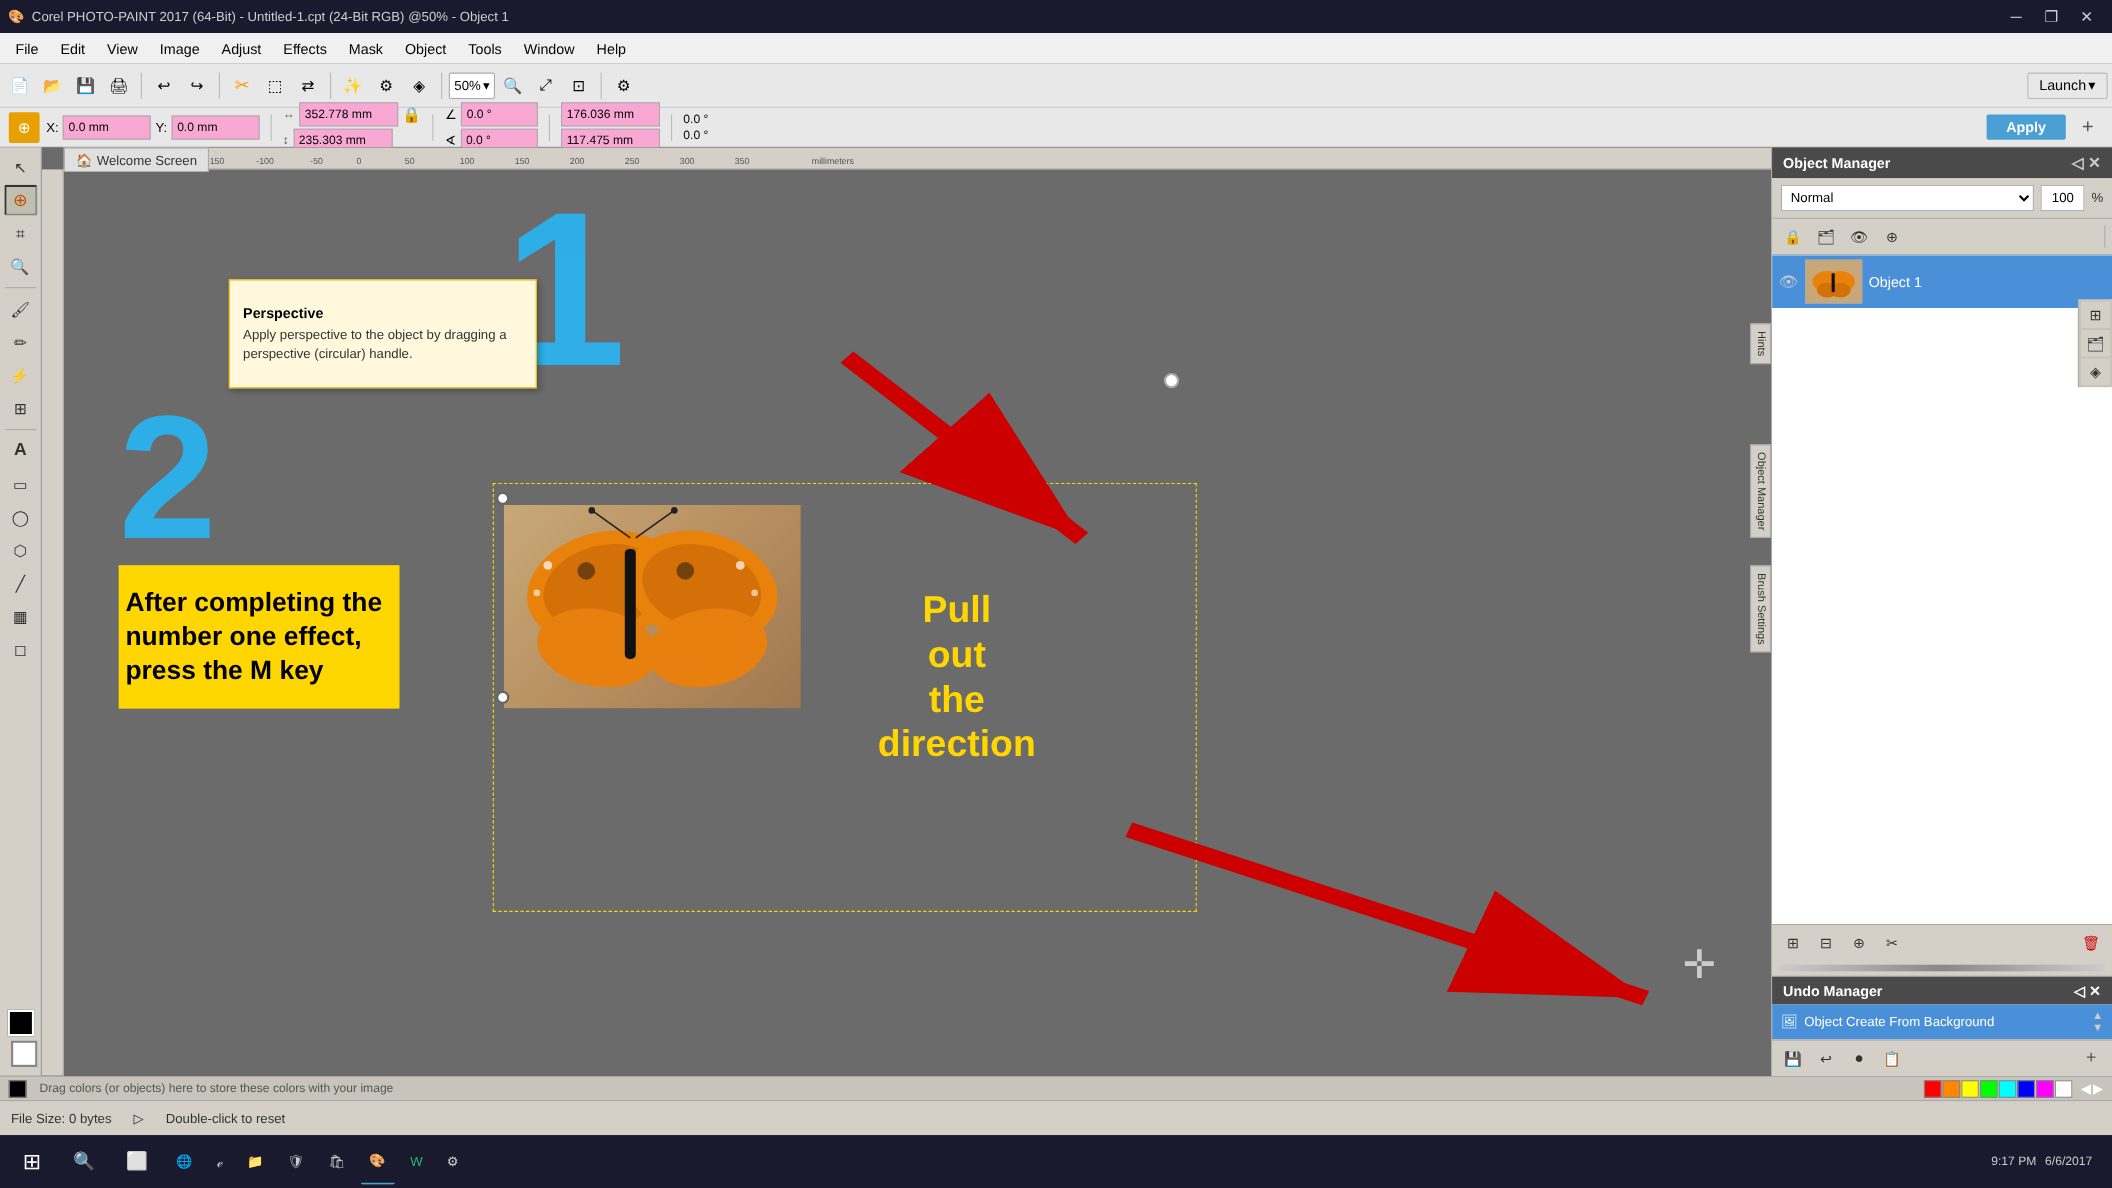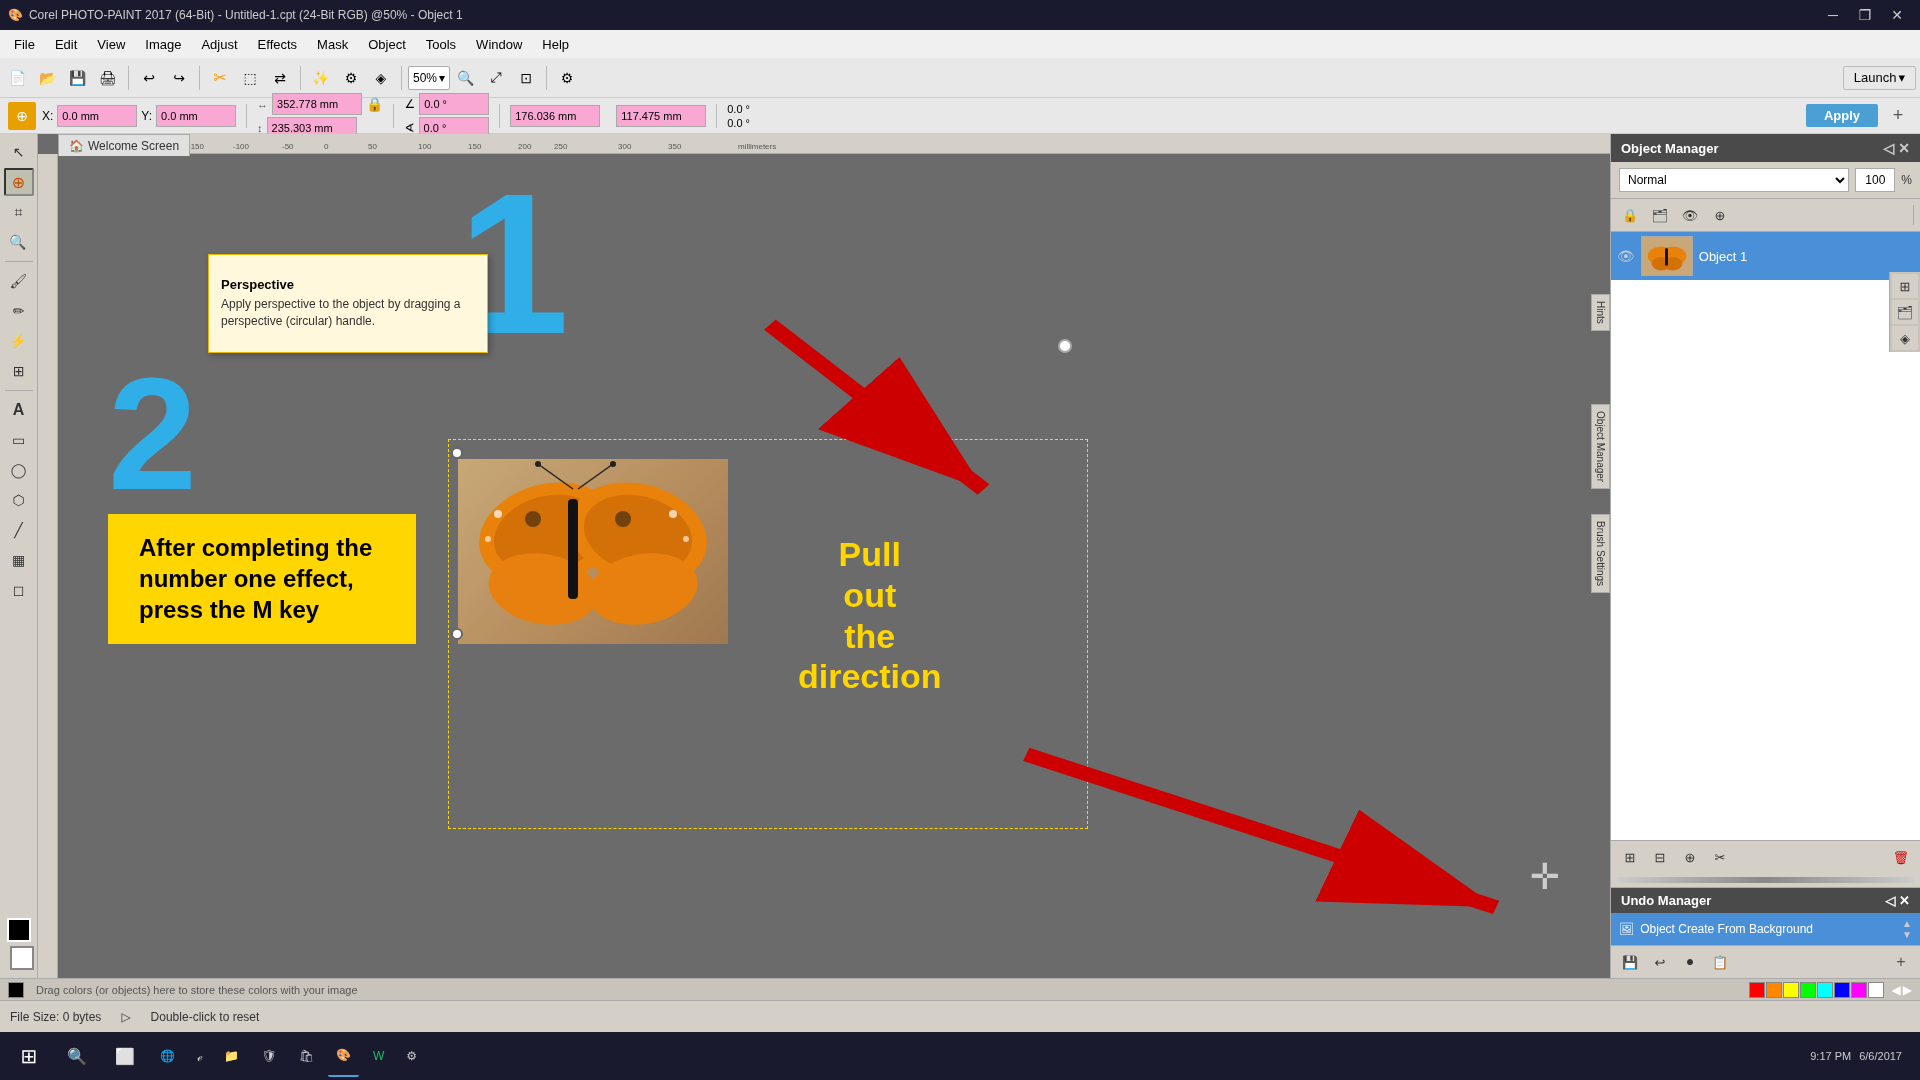--- a/index.html
+++ b/index.html
@@ -112,22 +112,22 @@
     
     .big-num-2 {
       position: absolute; top: 200px; left: 50px;
       font-size: 160px; font-weight: bold; color: #29b6f6; line-height: 1;
       opacity: 0.9; z-index: 2;
     }
 
     
     .yellow-box {
       position: absolute; top: 360px; left: 50px;
-      background: #ffd600; border: 3px solid #ffd600; padding: 15px 28px;
-      width: 308px; z-index: 5;
+      background: #ffd600; border: 3px solid #ffd600; padding: 15px 3px;
+      width: 255px; z-index: 5;
     }
     .yellow-box p {
       font-size: 24px; font-weight: bold; color: #000; line-height: 1.3;
     }
     
     .selection-box {
       position: absolute; top: 285px; left: 390px;
       width: 640px; height: 390px; z-index: 3;
       border: 1.5px dashed #ffd700;
     }
@@ -373,21 +373,21 @@
     <div style="display:flex;align-items:center;gap:4px;">
       <span style="font-size:12px;">∠</span>
       <input class="coord-input" value="0.0 °" style="width: 70px;">
     </div>
     <div style="display:flex;align-items:center;gap:4px;">
       <span style="font-size:12px;">∢</span>
       <input class="coord-input" value="0.0 °" style="width: 70px;">
     </div>
   </div>
   <div class="tb-separator"></div>
-  <div style="display:flex;flex-direction:row;gap:16px;">
+  <div style="display:flex;flex-direction:column;gap:2px;">
     <div style="display:flex;align-items:center;gap:4px;">
       <input class="coord-input" value="176.036 mm" style="width: 90px;">
     </div>
     <div style="display:flex;align-items:center;gap:4px;">
       <input class="coord-input" value="117.475 mm" style="width: 90px;">
     </div>
   </div>
   <div class="tb-separator"></div>
   <div style="display:flex;flex-direction:column;gap:2px;font-size:11px;">
     <span>0.0 °</span>
@@ -430,21 +430,21 @@
         <span style="position:absolute;left:50px;font-size:8px;color:#555;">-250</span>
         <span style="position:absolute;left:90px;font-size:8px;color:#555;">-200</span>
         <span style="position:absolute;left:130px;font-size:8px;color:#555;">-150</span>
         <span style="position:absolute;left:175px;font-size:8px;color:#555;">-100</span>
         <span style="position:absolute;left:224px;font-size:8px;color:#555;">-50</span>
         <span style="position:absolute;left:266px;font-size:8px;color:#555;">0</span>
         <span style="position:absolute;left:310px;font-size:8px;color:#555;">50</span>
         <span style="position:absolute;left:360px;font-size:8px;color:#555;">100</span>
         <span style="position:absolute;left:410px;font-size:8px;color:#555;">150</span>
         <span style="position:absolute;left:460px;font-size:8px;color:#555;">200</span>
-        <span style="position:absolute;left:496px;font-size:8px;color:#555;">250</span>
+        <span style="position:absolute;left:510px;font-size:8px;color:#555;">250</span>
         <span style="position:absolute;left:560px;font-size:8px;color:#555;">300</span>
         <span style="position:absolute;left:610px;font-size:8px;color:#555;">350</span>
         <span style="position:absolute;left:680px;font-size:8px;color:#555;">millimeters</span>
       </div>
     </div>
 
     <div id="ruler-v"></div>
 
     <div id="welcome-tab">
       <span>🏠</span>

